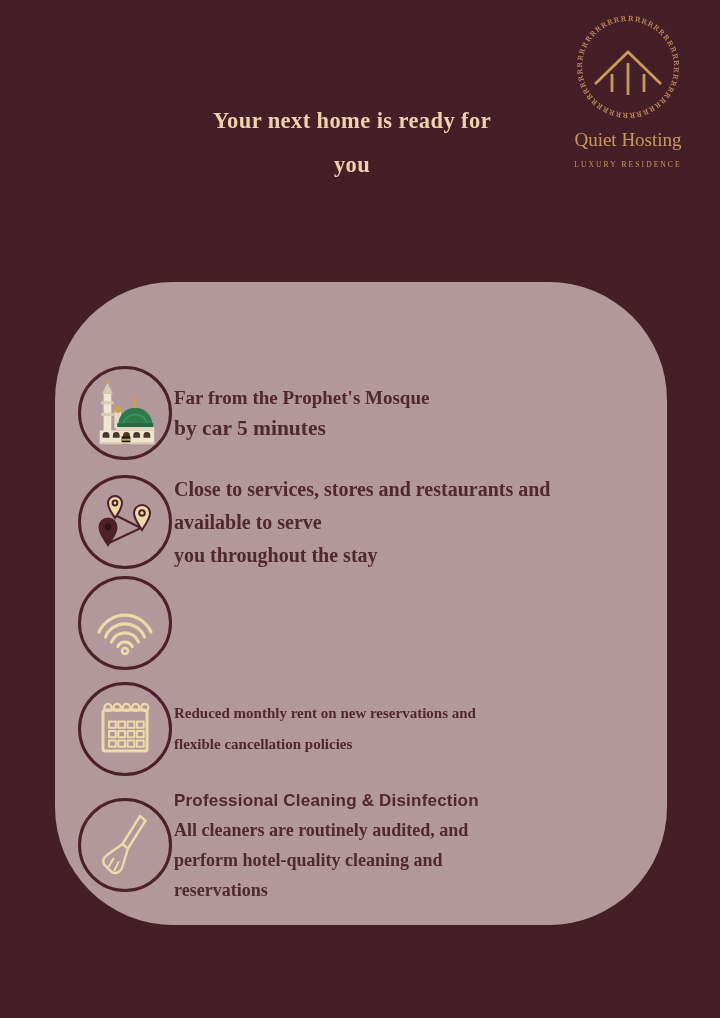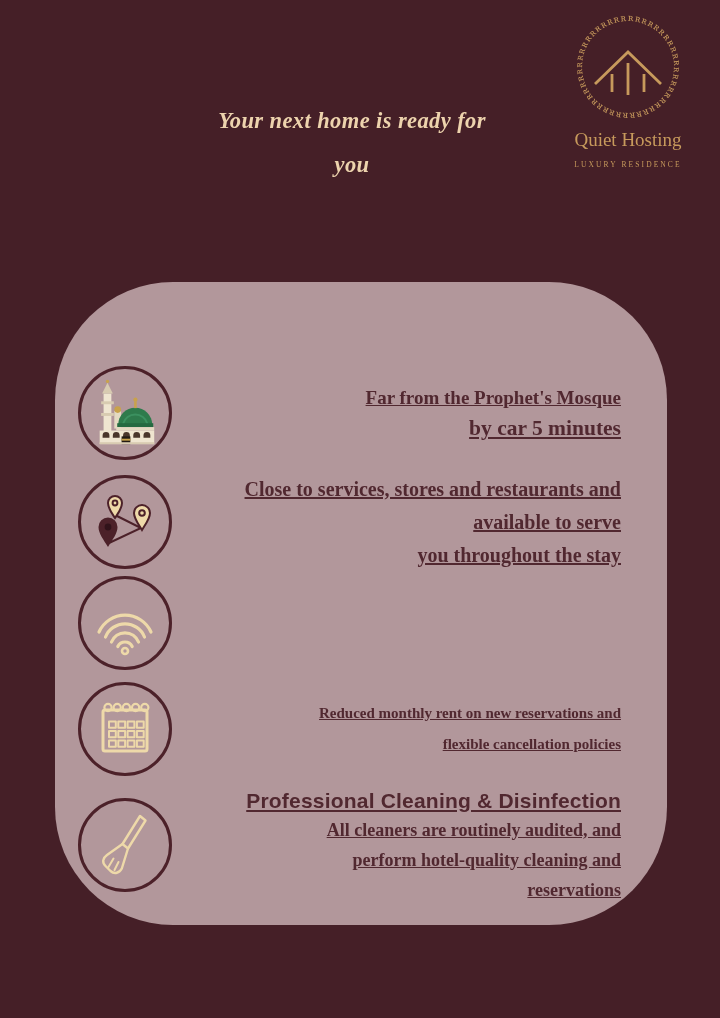--- a/index.html
+++ b/index.html
@@ -5,49 +5,49 @@
   html,body{margin:0;padding:0;background:#2e151b;}
   .poster{
     position:relative;width:720px;height:1018px;overflow:hidden;
     background:var(--background,#451f27);
     font-family:"Liberation Serif",serif;
   }
   
   .title{
     position:absolute;top:99px;left:0;width:704px;text-align:center;
     color:var(--title-text,#edd3ad);font-size:22.5px;font-weight:bold;
-    line-height:44px;letter-spacing:.4px;font-style:italic;
+    line-height:44px;letter-spacing:.4px;
   }
   .logo{position:absolute;left:566px;top:8px;width:124px;text-align:center;color:var(--gold,#c79a5c);}
   .logo svg{display:block;margin:0 auto;}
   .ring-text{font-family:"DejaVu Serif","DejaVu Sans",serif;font-size:9.5px;letter-spacing:1px;fill:var(--gold,#c79a5c);}
   .roofline{stroke:var(--gold,#c79a5c);stroke-width:2.8;fill:none;stroke-linecap:butt;}
   .brand{font-size:19px;margin-top:1px;}
   .tagline{font-size:7.5px;letter-spacing:2.1px;margin-top:9px;}
   
   .card{
     position:absolute;left:55px;top:282px;width:612px;height:643px;
     background:var(--card,#b2979b);border-radius:118px;
   }
   .feature{position:absolute;left:23px;right:46px;height:94px;display:flex;align-items:center;}
   .f1{top:84px}.f2{top:193px}.f3{top:294px}.f4{top:400px}.f5{top:516px}
   .icon-circle{
     flex:0 0 94px;width:94px;height:94px;box-sizing:border-box;
     border:3.5px solid #4c2129;border-radius:50%;
     display:flex;align-items:center;justify-content:center;
   }
-  .ftext{flex:1;text-align:right;color:var(--card-text,#512830);font-weight:bold;margin-left:2px;text-decoration:underline;}
+  .ftext{flex:1;text-align:left;color:var(--card-text,#512830);font-weight:bold;margin-left:2px;}
   .t19{font-size:19px;line-height:31px}
   .t21{font-size:21.5px;line-height:31px}
   .t20{font-size:20px;line-height:33px}
   .t18{font-size:18px;line-height:31px}
   .t23{font-size:23px;line-height:34px}
   .t16{font-size:15px;line-height:31px}
   .t18b{font-size:18px;line-height:30px}
-  .tsans{font-family:"Liberation Sans",sans-serif;font-weight:600;font-size:21px;line-height:29px;letter-spacing:.2px;}
+  .tsans{font-family:"Liberation Sans",sans-serif;font-weight:600;font-size:17px;line-height:29px;letter-spacing:.2px;}
   
   .ic{stroke:var(--icon-cream,#eed9a9);fill:none;stroke-linecap:round;stroke-linejoin:round;}
   .pinline{stroke:#4c2129;fill:none;stroke-width:2;}
 </style>
 </head>
 <body>
 
 <div class="poster">
 
   <div class="title">

